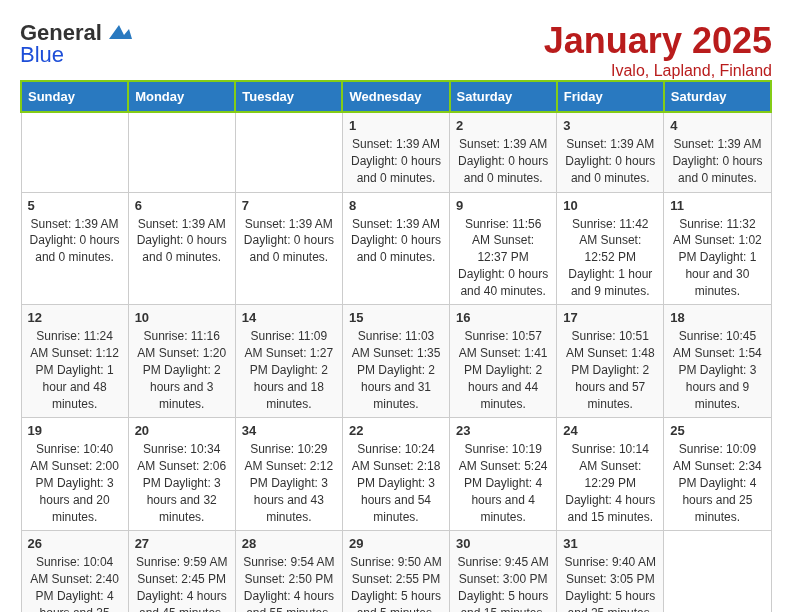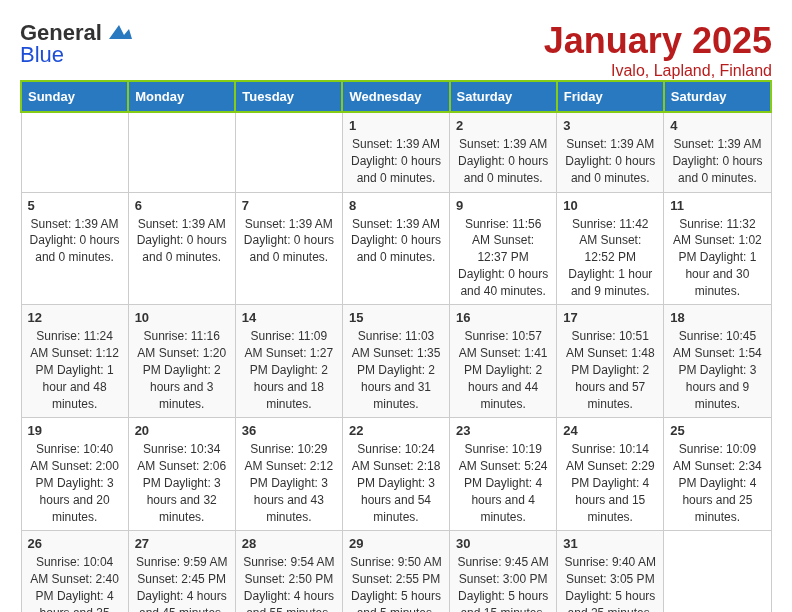--- a/index.html
+++ b/index.html
@@ -229,41 +229,41 @@
 Sunset: 2:00 PM
 Daylight: 3 hours and 20 minutes.</div>
         </td>
         <td>
           <span class="day-number">20</span>
           <div class="day-info">Sunrise: 10:34 AM
 Sunset: 2:06 PM
 Daylight: 3 hours and 32 minutes.</div>
         </td>
         <td>
-          <span class="day-number">36</span>
+          <span class="day-number">34</span>
           <div class="day-info">Sunrise: 10:29 AM
 Sunset: 2:12 PM
 Daylight: 3 hours and 43 minutes.</div>
         </td>
         <td>
           <span class="day-number">22</span>
           <div class="day-info">Sunrise: 10:24 AM
 Sunset: 2:18 PM
 Daylight: 3 hours and 54 minutes.</div>
         </td>
         <td>
           <span class="day-number">23</span>
           <div class="day-info">Sunrise: 10:19 AM
 Sunset: 5:24 PM
 Daylight: 4 hours and 4 minutes.</div>
         </td>
         <td>
           <span class="day-number">24</span>
           <div class="day-info">Sunrise: 10:14 AM
-Sunset: 2:29 PM
+Sunset: 12:29 PM
 Daylight: 4 hours and 15 minutes.</div>
         </td>
         <td>
           <span class="day-number">25</span>
           <div class="day-info">Sunrise: 10:09 AM
 Sunset: 2:34 PM
 Daylight: 4 hours and 25 minutes.</div>
         </td>
       </tr>
       <tr>

